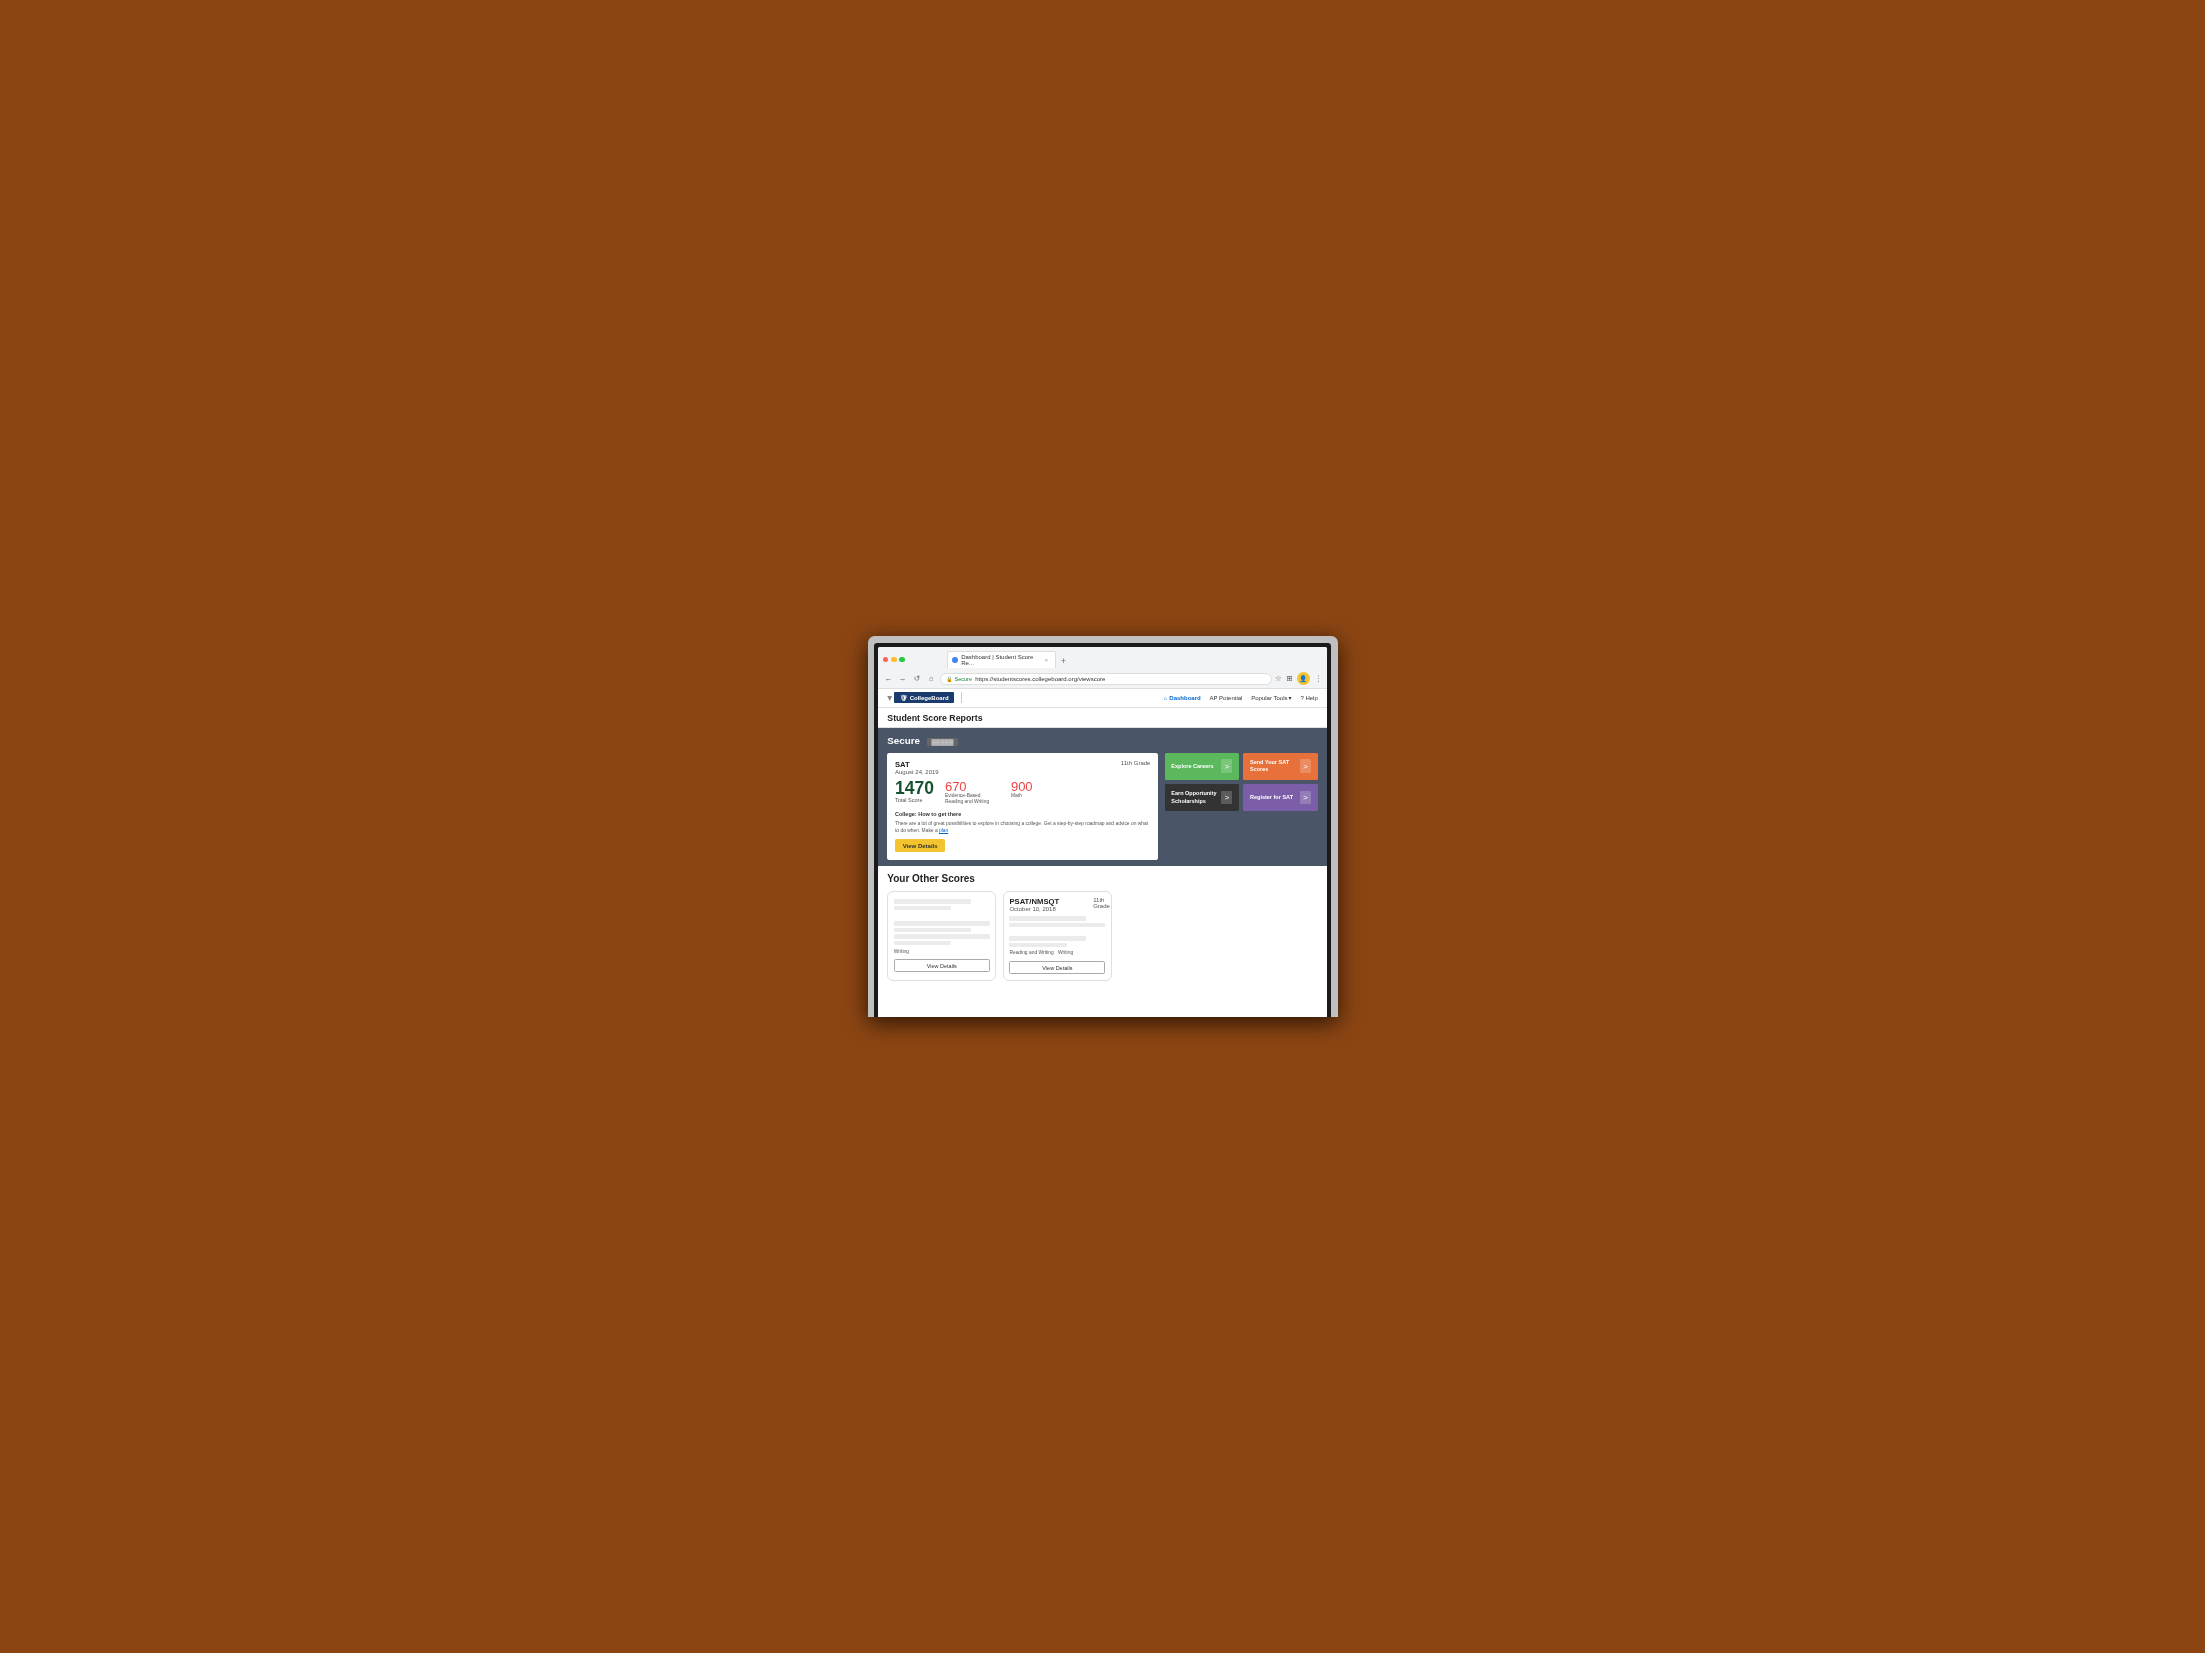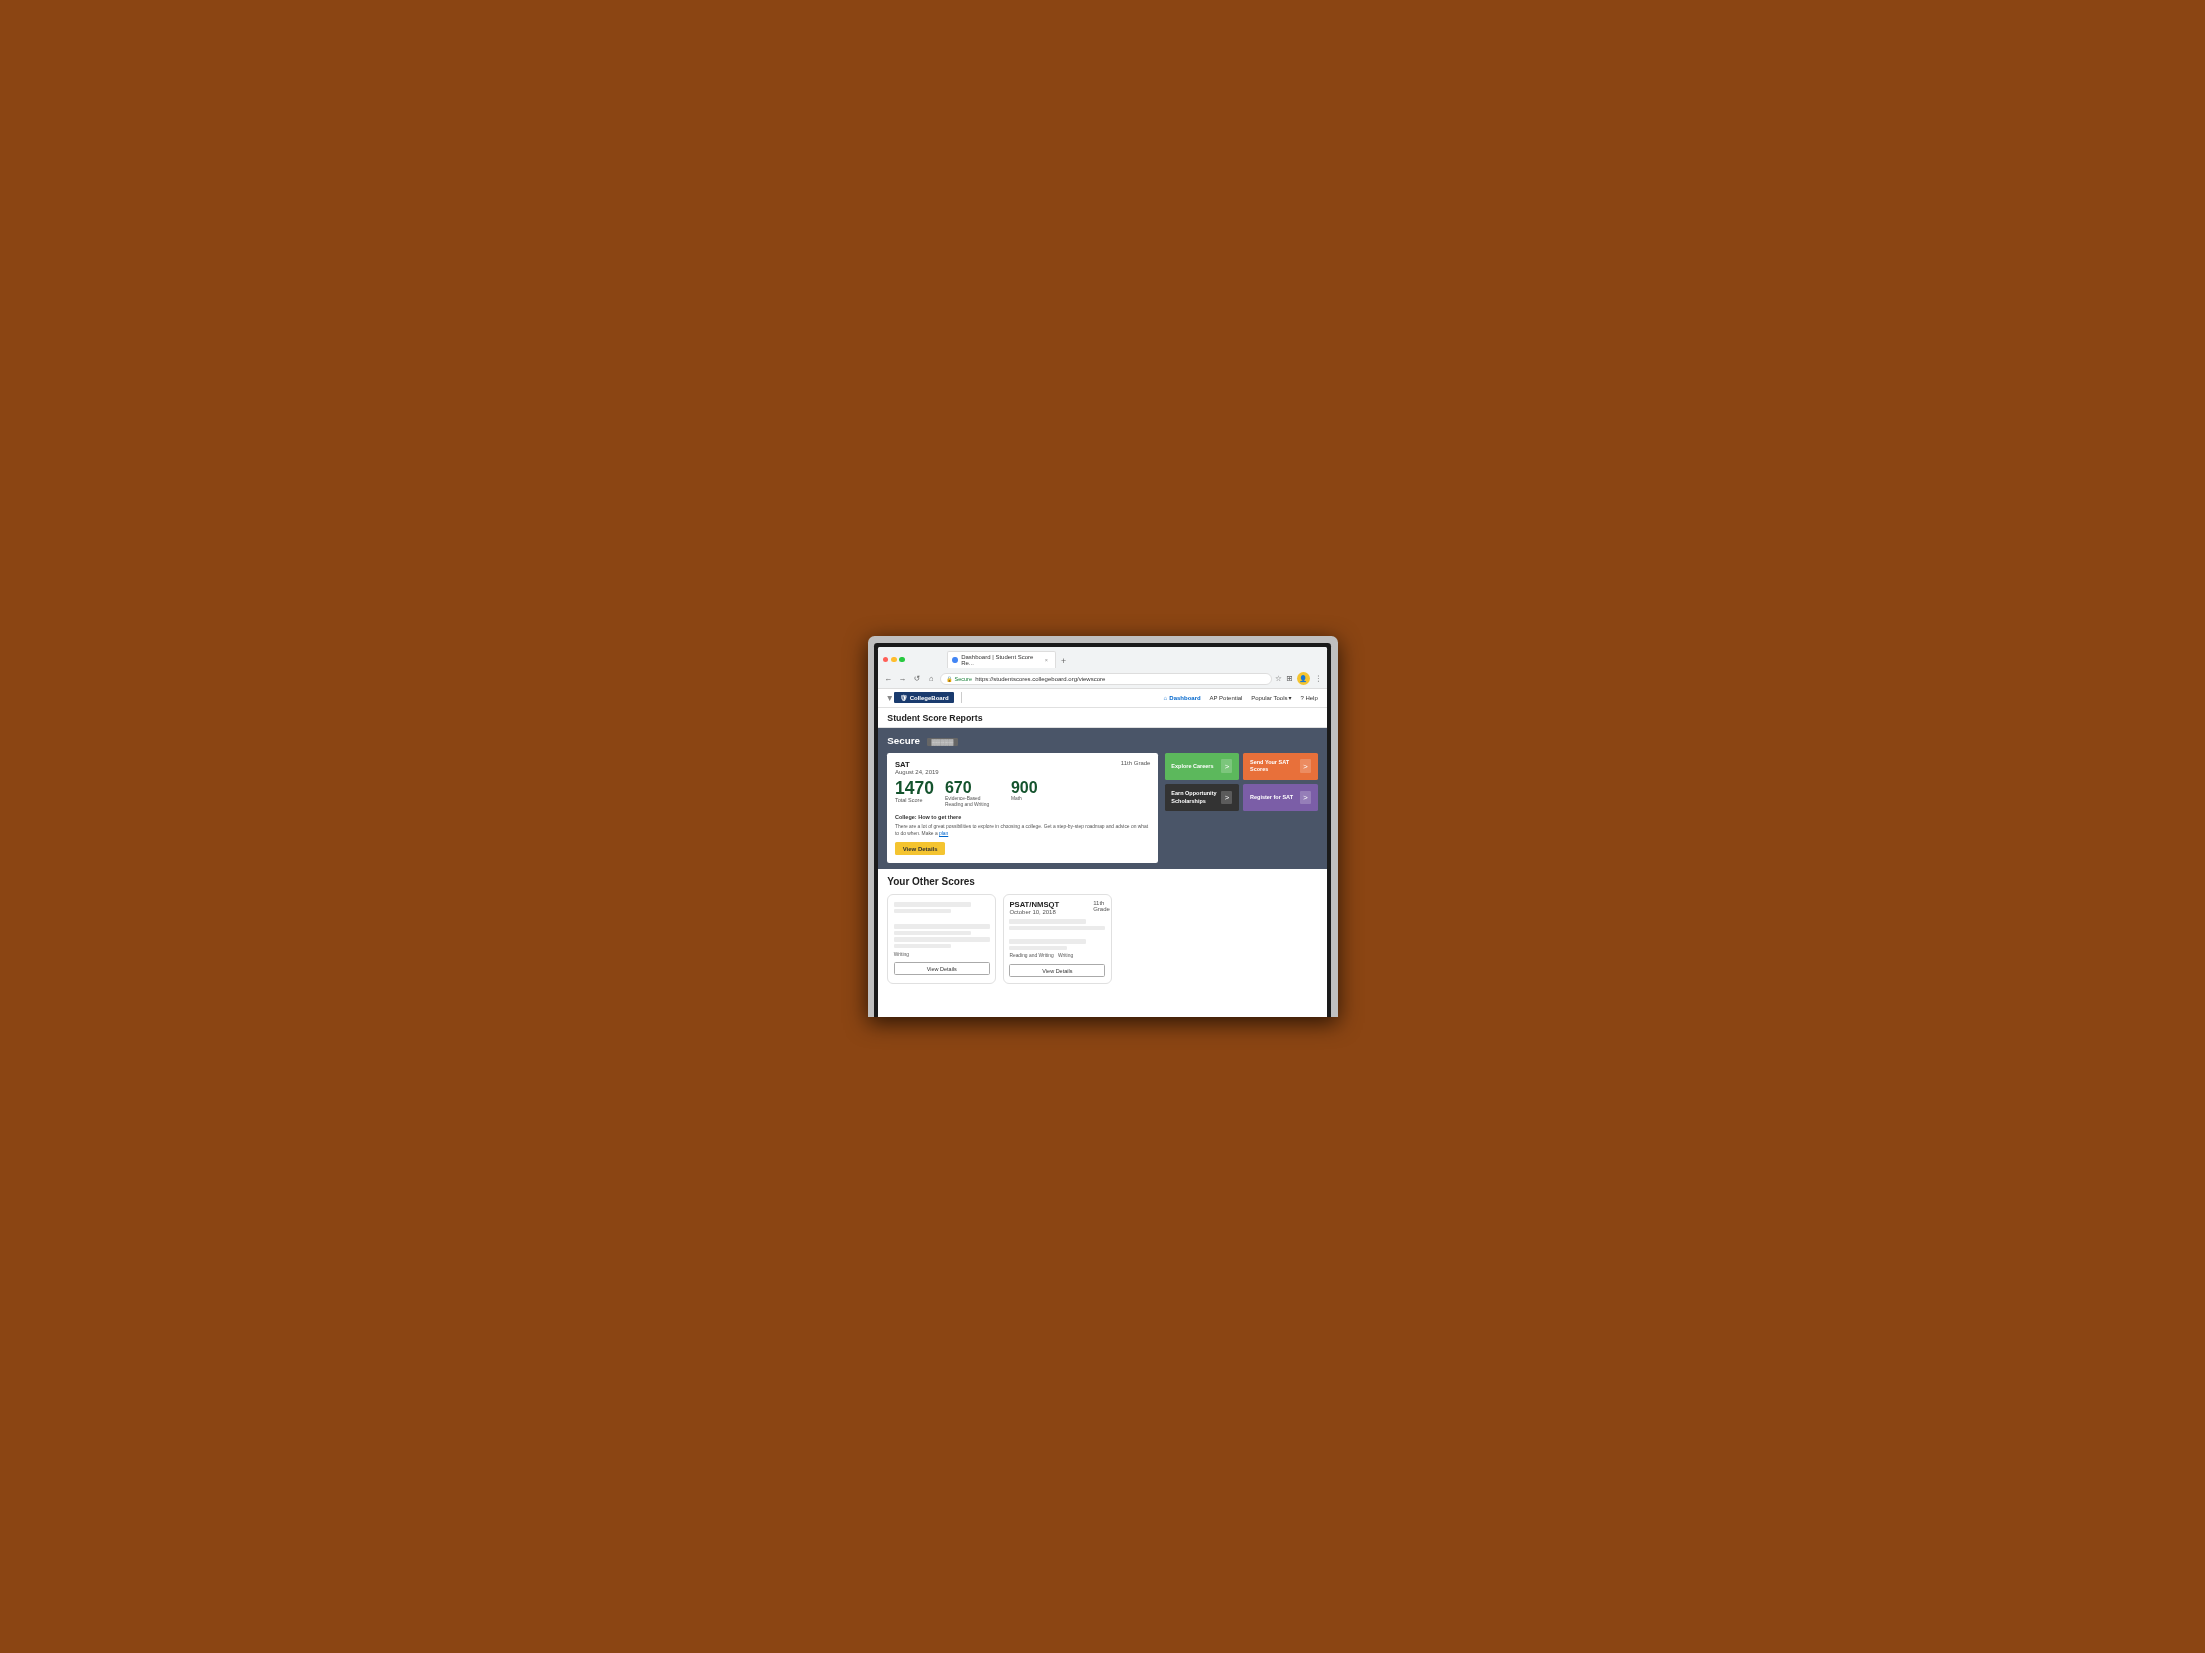--- a/index.html
+++ b/index.html
@@ -305,23 +305,23 @@
       color: #14532d;
       line-height: 1;
     }
 
     .score-label-total {
       font-size: 5.5px;
       color: #555;
     }
 
     .score-sub {
-      font-size: 16px;
-      font-weight: bold;
-      color: #14532d;
+      font-size: 13px;
+      font-weight: normal;
+      color: #ef4444;
       line-height: 1;
     }
 
     .score-label-sub {
       font-size: 4.9px;
       color: #555;
       max-width: 55px;
       line-height: 1.3;
     }
 

